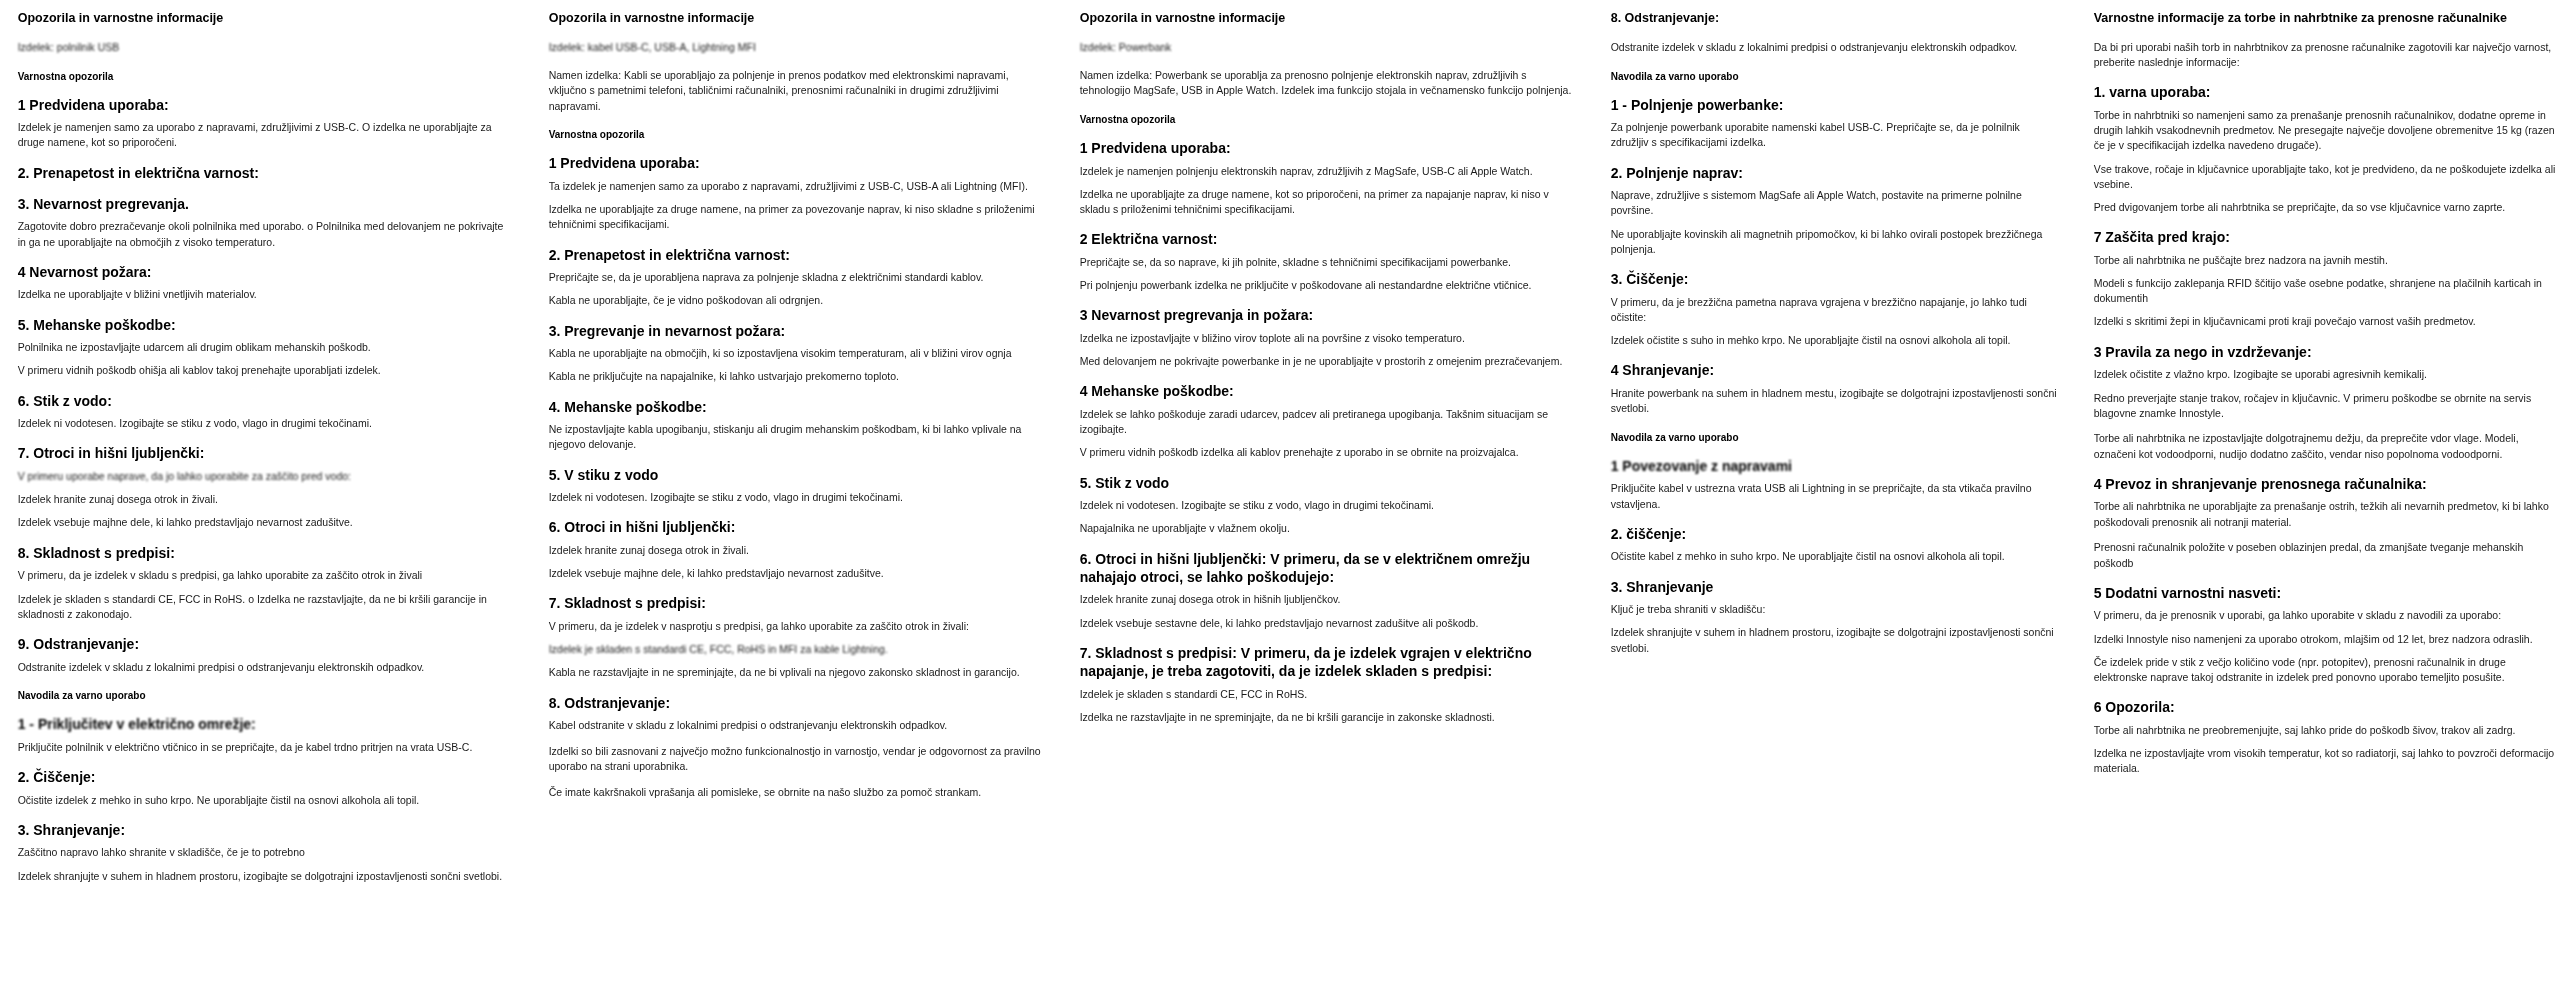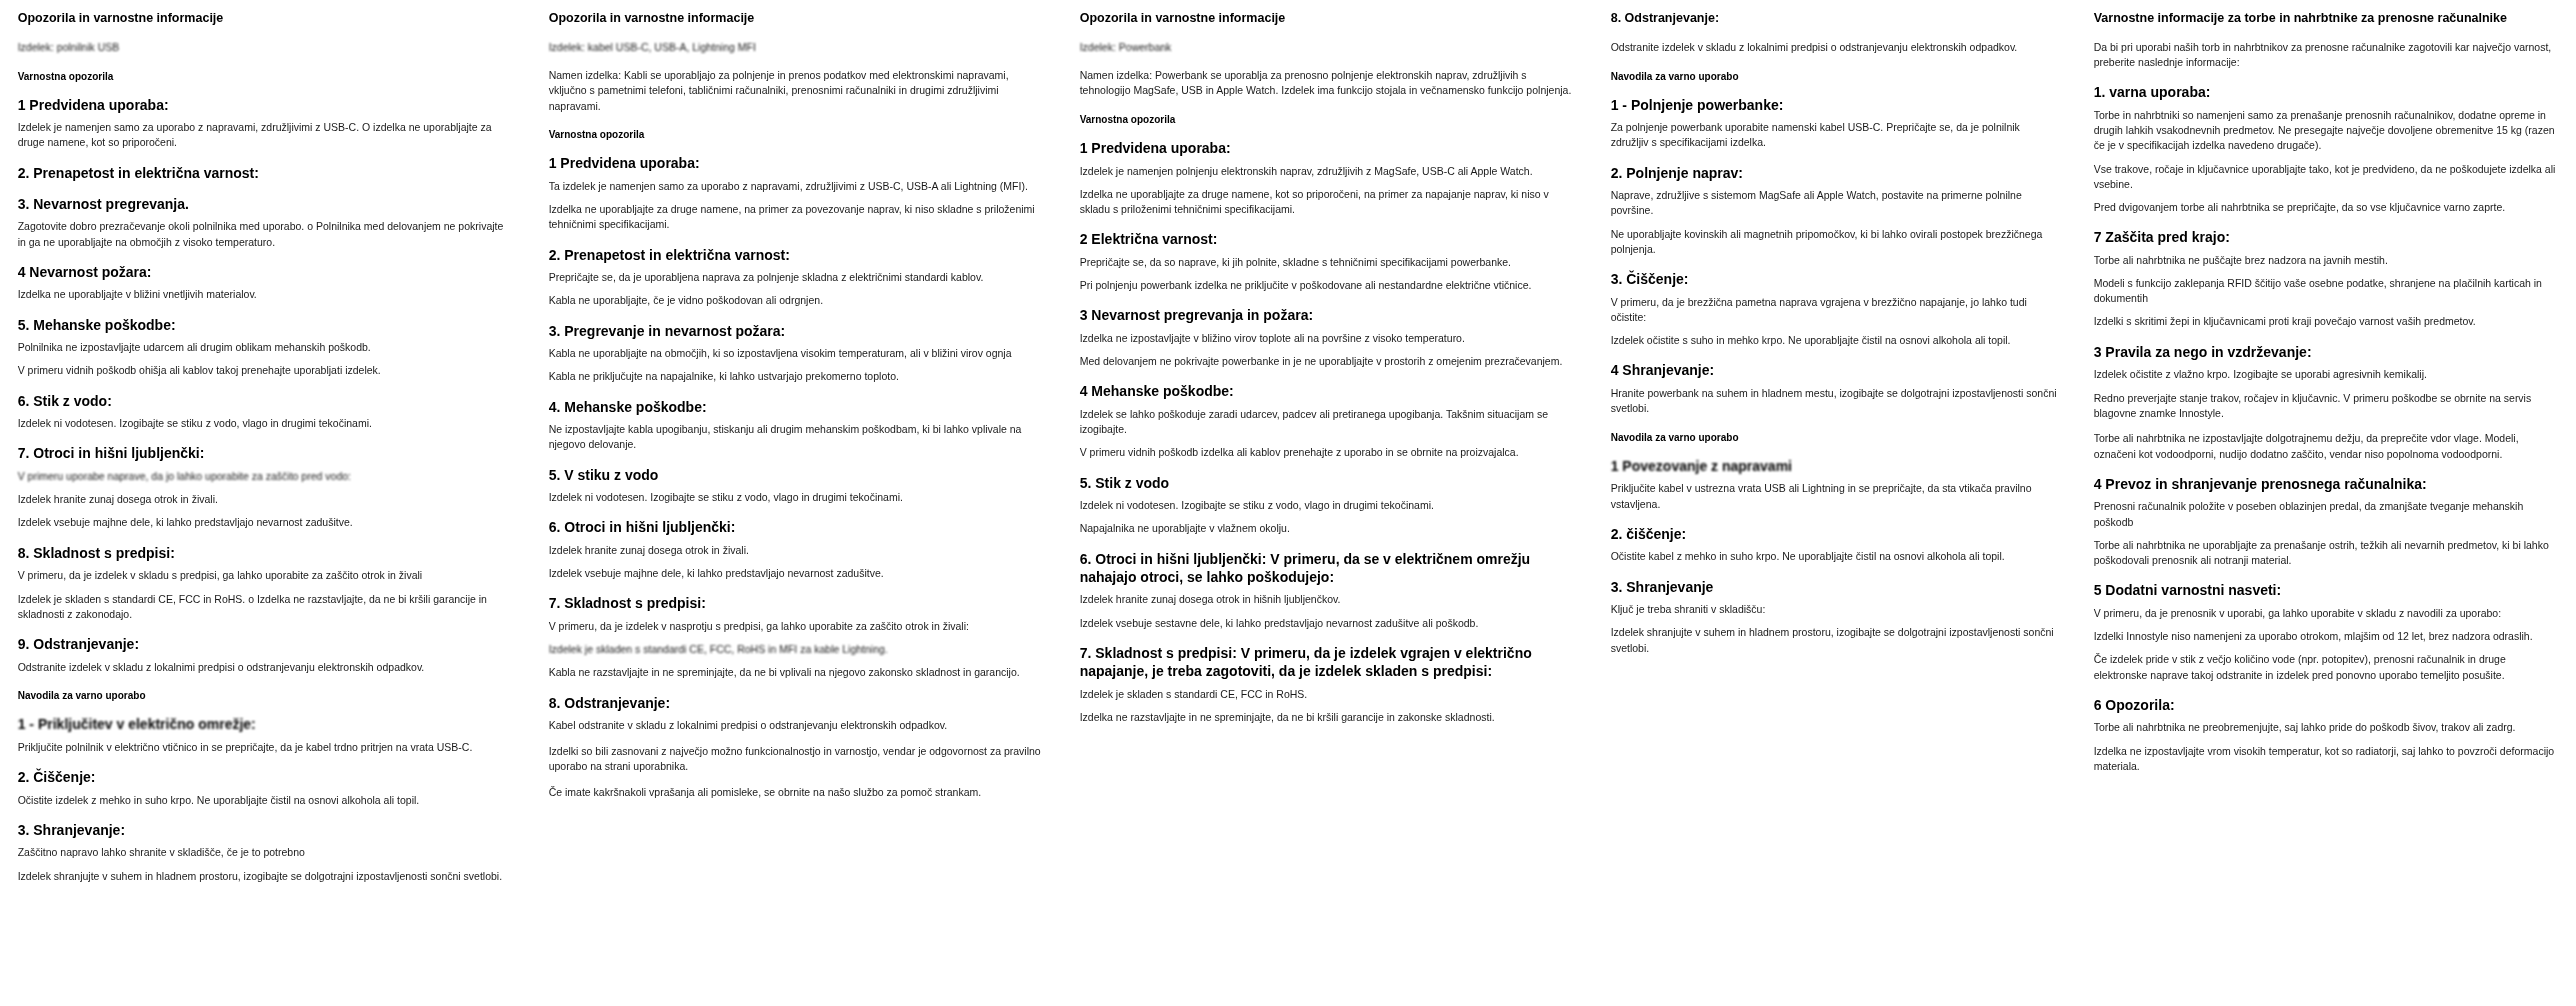--- a/index.html
+++ b/index.html
@@ -213,22 +213,22 @@
       <p class="body">Pred dvigovanjem torbe ali nahrbtnika se prepričajte, da so vse ključavnice varno zaprte.</p>
       <h4 class="item-title">7 Zaščita pred krajo:</h4>
       <p class="body tight">Torbe ali nahrbtnika ne puščajte brez nadzora na javnih mestih.</p>
       <p class="body tight">Modeli s funkcijo zaklepanja RFID ščitijo vaše osebne podatke, shranjene na plačilnih karticah in dokumentih</p>
       <p class="body">Izdelki s skritimi žepi in ključavnicami proti kraji povečajo varnost vaših predmetov.</p>
       <h4 class="item-title">3 Pravila za nego in vzdrževanje:</h4>
       <p class="body tight">Izdelek očistite z vlažno krpo. Izogibajte se uporabi agresivnih kemikalij.</p>
       <p class="body">Redno preverjajte stanje trakov, ročajev in ključavnic. V primeru poškodbe se obrnite na servis blagovne znamke Innostyle.</p>
       <p class="body tight">Torbe ali nahrbtnika ne izpostavljajte dolgotrajnemu dežju, da preprečite vdor vlage. Modeli, označeni kot vodoodporni, nudijo dodatno zaščito, vendar niso popolnoma vodoodporni.</p>
       <h4 class="item-title">4 Prevoz in shranjevanje prenosnega računalnika:</h4>
+      <p class="body">Torbe ali nahrbtnika ne uporabljajte za prenašanje ostrih, težkih ali nevarnih predmetov, ki bi lahko poškodovali prenosnik ali notranji material.</p>
       <p class="body tight">Prenosni računalnik položite v poseben oblazinjen predal, da zmanjšate tveganje mehanskih poškodb</p>
-      <p class="body">Torbe ali nahrbtnika ne uporabljajte za prenašanje ostrih, težkih ali nevarnih predmetov, ki bi lahko poškodovali prenosnik ali notranji material.</p>
       <h4 class="item-title">5 Dodatni varnostni nasveti:</h4>
       <p class="body tight">V primeru, da je prenosnik v uporabi, ga lahko uporabite v skladu z navodili za uporabo:</p>
       <p class="body tight">Izdelki Innostyle niso namenjeni za uporabo otrokom, mlajšim od 12 let, brez nadzora odraslih.</p>
       <p class="body">Če izdelek pride v stik z večjo količino vode (npr. potopitev), prenosni računalnik in druge elektronske naprave takoj odstranite in izdelek pred ponovno uporabo temeljito posušite.</p>
       <h4 class="item-title">6 Opozorila:</h4>
       <p class="body tight">Torbe ali nahrbtnika ne preobremenjujte, saj lahko pride do poškodb šivov, trakov ali zadrg.</p>
       <p class="body">Izdelka ne izpostavljajte vrom visokih temperatur, kot so radiatorji, saj lahko to povzroči deformacijo materiala.</p>
     </div>
   </div>
 </div>

